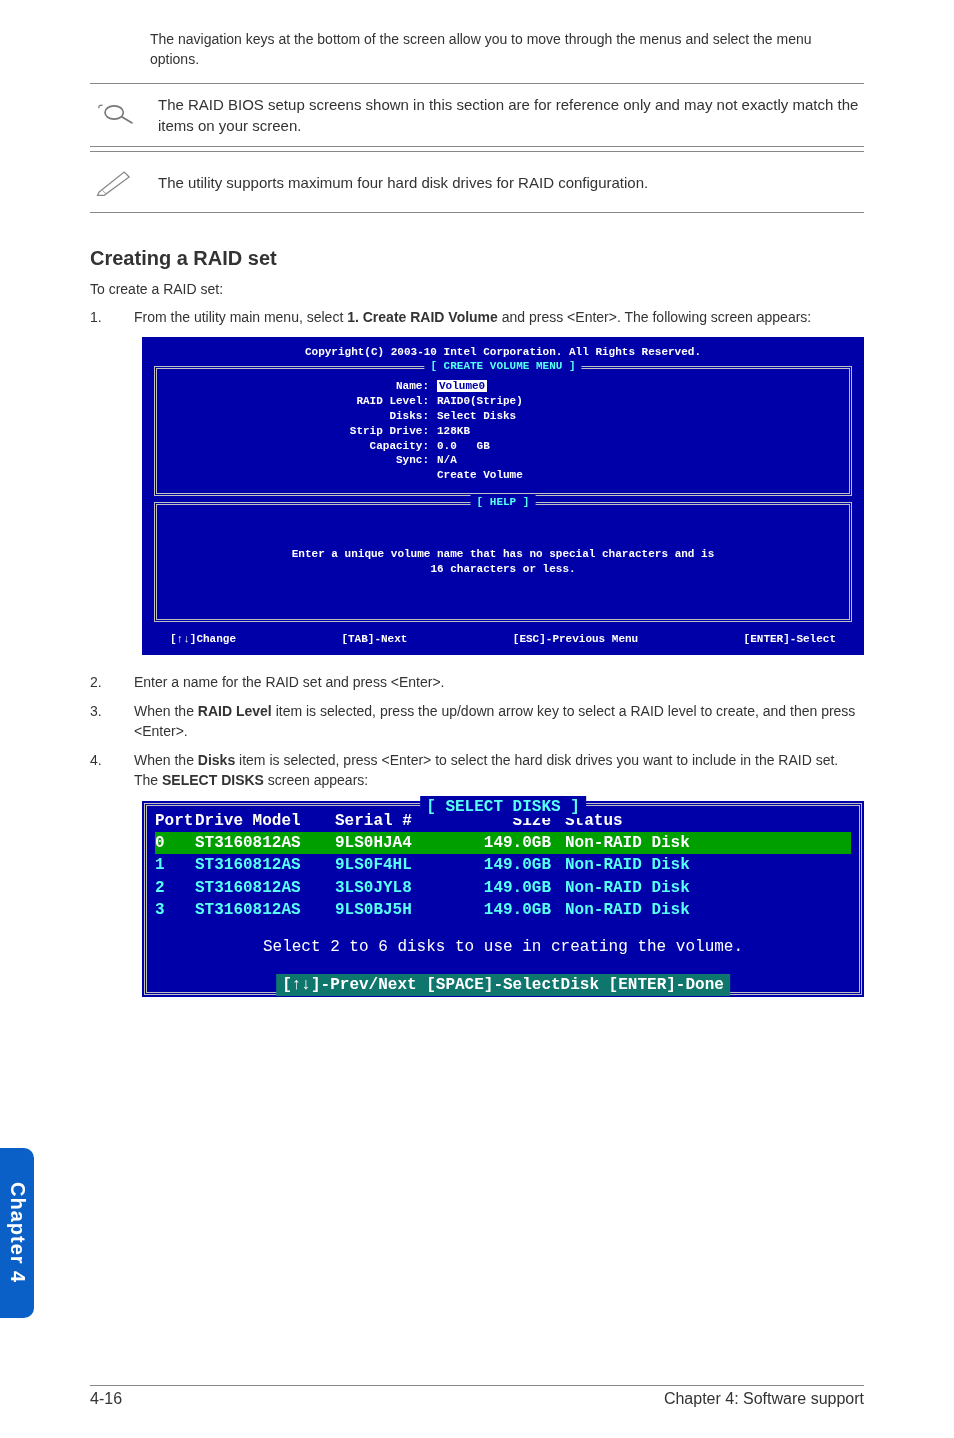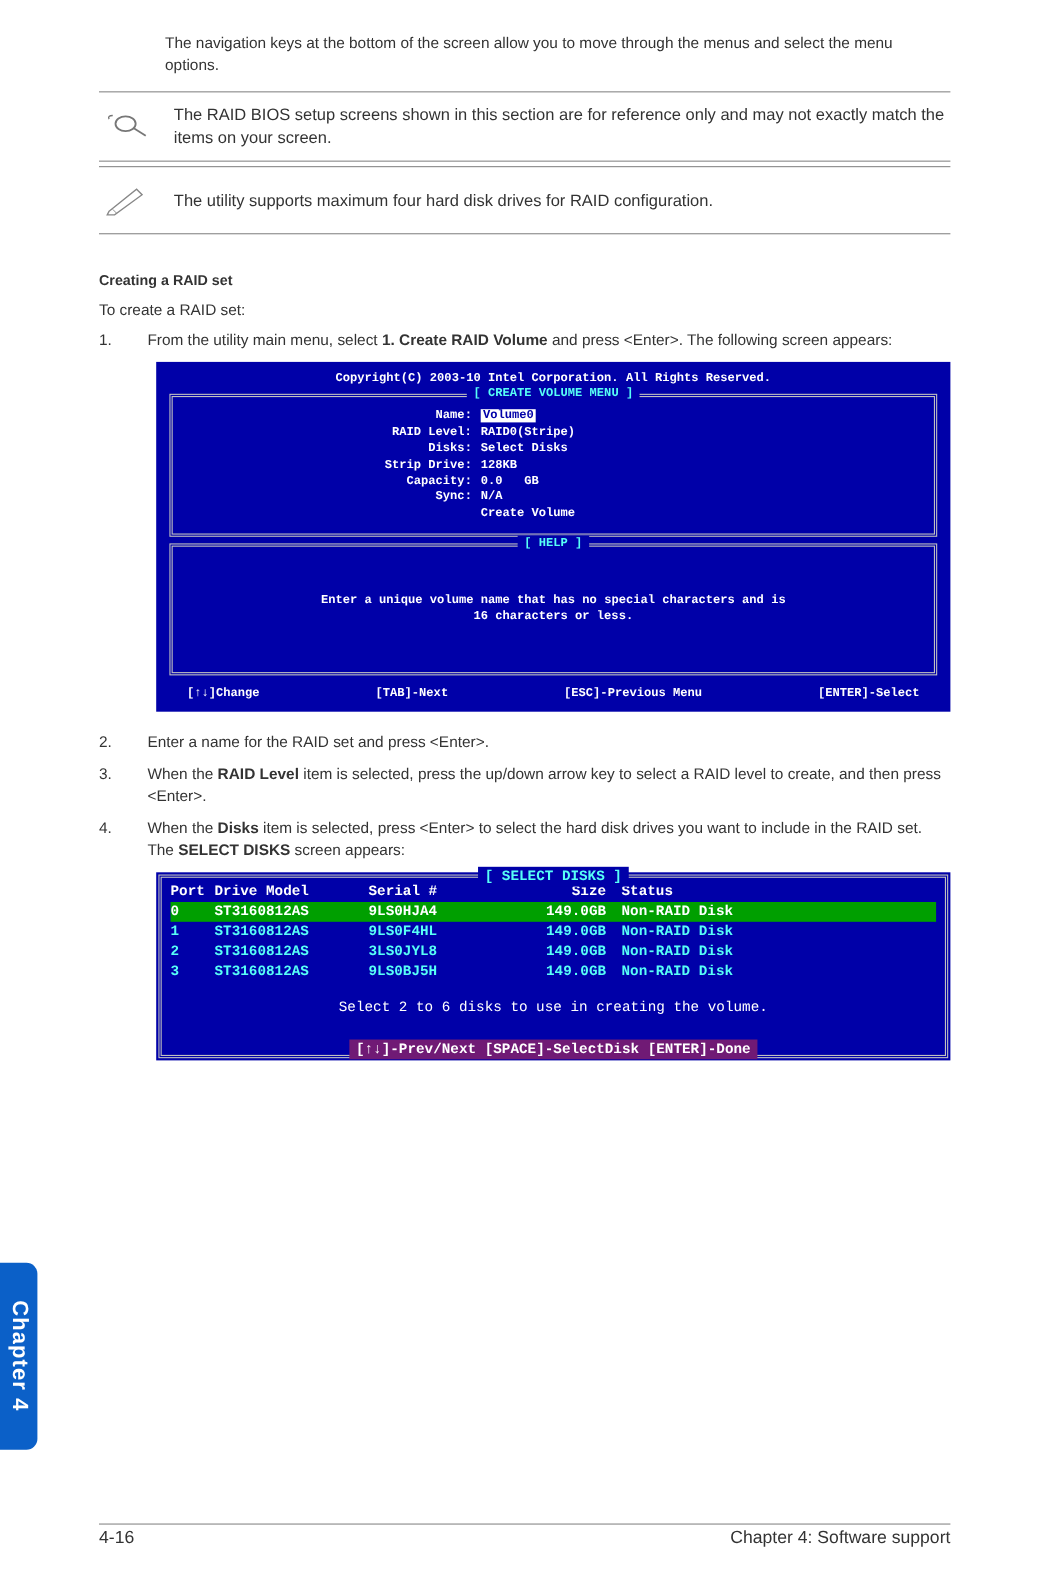--- a/index.html
+++ b/index.html
@@ -36,21 +36,21 @@
     width: 50px;
     height: 40px;
     flex-shrink: 0;
     display: flex;
     align-items: center;
     justify-content: center;
   }
   .note-icon svg { width: 42px; height: 30px; }
   .note-text { font-size: 15px; line-height: 1.4; }
   h3.section-heading {
-    font-size: 13px;
+    font-size: 20px;
     font-weight: bold;
     margin-top: 34px;
     margin-bottom: 10px;
   }
   .body-text { margin-bottom: 8px; line-height: 1.4; }
   ol.num-list { list-style: none; padding: 0; margin: 0; }
   ol.num-list li { display: flex; gap: 22px; margin-bottom: 10px; line-height: 1.4; }
   ol.num-list li .num { width: 22px; flex-shrink: 0; }
   ol.num-list li .content { flex: 1; }
   .bios-screen {
@@ -94,21 +94,21 @@
     justify-content: space-between;
     padding: 4px 20px;
     font-weight:bold;
     color:#fff;
   }
   .select-disks {
     margin-left: 52px;
     background:#0000a8;
     color:#fff;
     font-family:"Courier New",monospace;
-    font-size:13px;
+    font-size:16px;
     line-height:1.4;
     padding: 2px 2px;
     position: relative;
   }
   .sd-box {
     border: 3px double #c0c0c0;
     padding: 4px 8px;
     position: relative;
   }
   .sd-title {
@@ -131,21 +131,21 @@
   .sd-c3 { width: 130px; }
   .sd-c4 { width: 100px; text-align:right; padding-right:14px; }
   .sd-c5 { flex:1; }
   .sd-help { text-align:center; color:#fff; font-weight:normal; padding:14px 0; }
   .sd-foot-wrap { position:relative; height:14px; margin-top:2px;}
   .sd-foot {
     position:absolute;
     bottom:-8px;
     left:50%;
     transform:translateX(-50%);
-    background:#701a75;
+    background:#0f766e;
     padding:0 6px;
     color:#fff;
     font-weight:bold;
     white-space:nowrap;
   }
   .side-tab {
     position:absolute;
     left:0;
     bottom:120px;
     width:34px;

